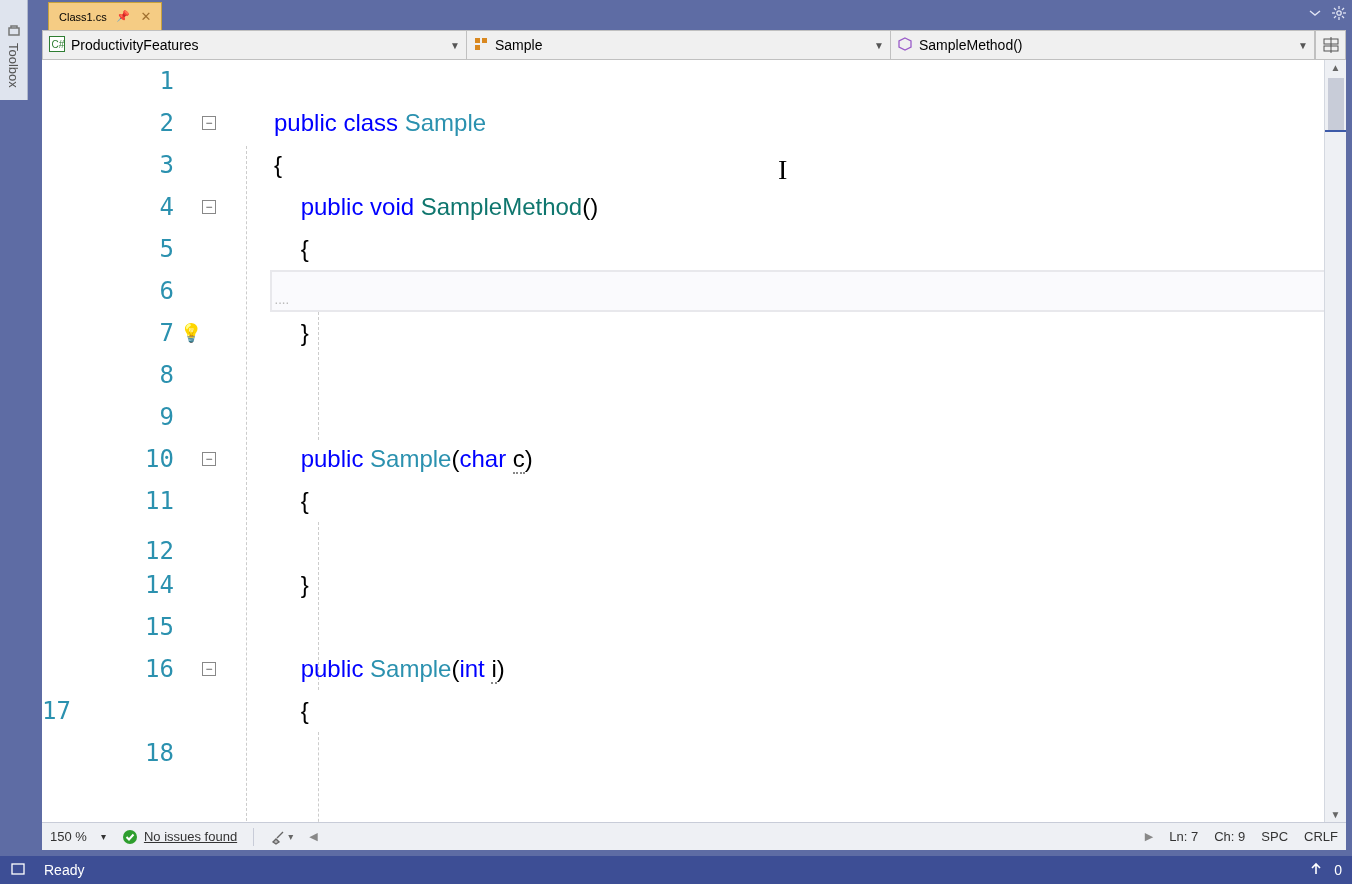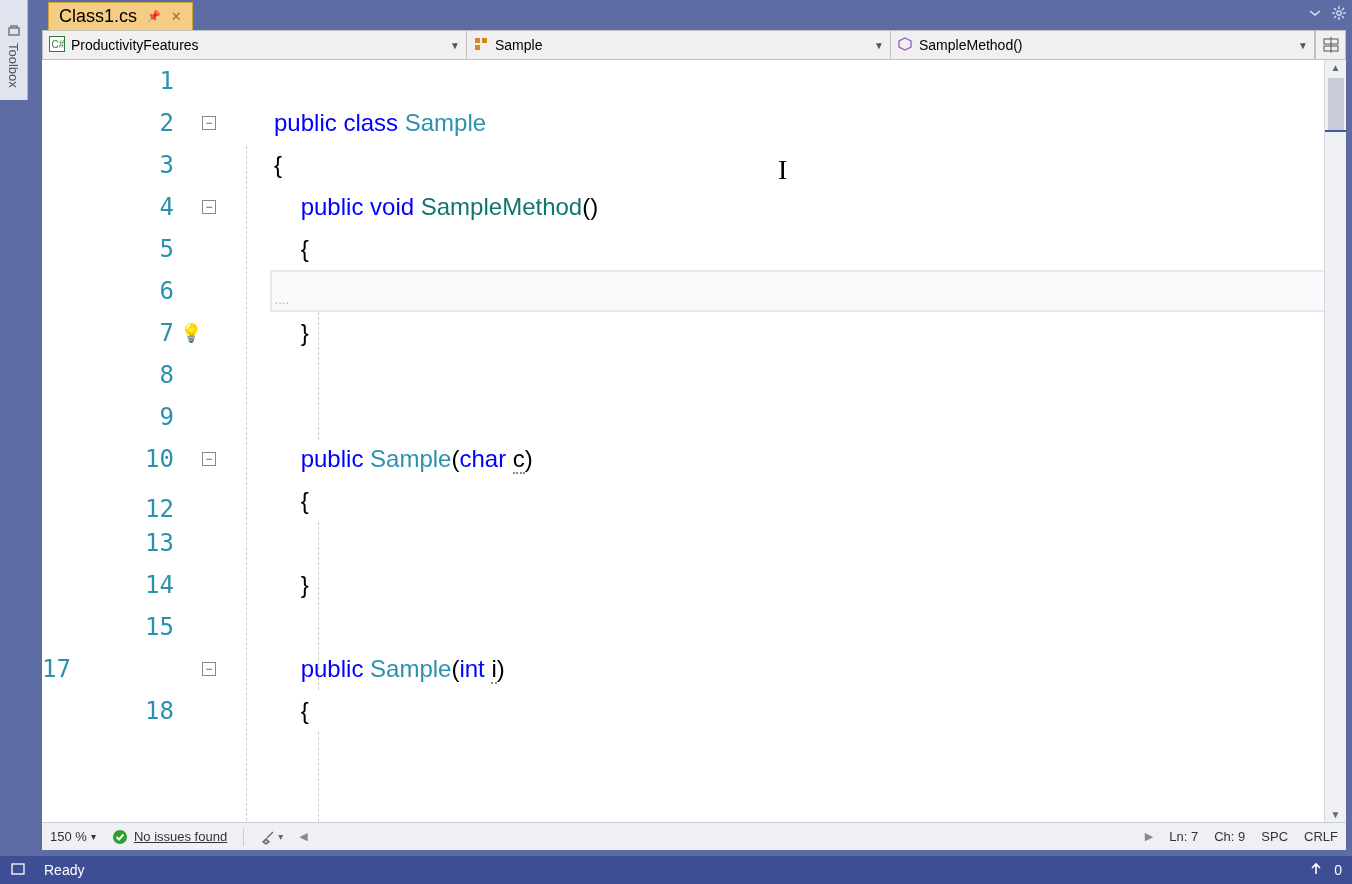--- a/index.html
+++ b/index.html
@@ -2,21 +2,21 @@
 <html><head>
 <meta charset="utf-8">
 <style>
 * { margin:0; padding:0; box-sizing:border-box; font-family:"Segoe UI",Tahoma,Arial,sans-serif; }
 html,body { width:1352px; height:884px; overflow:hidden; background:#5e6ca4; }
 .app { display:flex; flex-direction:column; width:100%; height:100%; }
 
 
 .tabbar { background:#5e6ca4; height:30px; display:flex; align-items:flex-end; padding-left:48px; position:relative; }
 .tab { background:#f5cc84; height:28px; display:flex; align-items:center; gap:10px; padding:0 10px; border:1px solid #c8a23c; border-bottom:none; }
-.tab span { font-size:18px; color:#000; }
+.tab span { font-size:11px; color:#000; }
 .tab .pin { font-size:11px; color:#a0702f; }
 .tab .close { font-size:13px; color:#a0702f; cursor:pointer; }
 .tabbar .topright { position:absolute; right:6px; top:6px; display:flex; gap:10px; color:#e0e4f4; }
 .tabbar .topright svg { cursor:pointer; }
 
 
 .toolbox { position:absolute; left:0; top:0; width:28px; height:100px; background:#dfe4ee; border-right:1px solid #b0b8cc; display:flex; align-items:center; justify-content:center; writing-mode:vertical-rl; font-size:13px; color:#555; padding-top:10px; cursor:pointer; z-index:5;}
 .toolbox svg { margin-bottom:6px; }
 
 
@@ -48,21 +48,21 @@
 .vline { position:absolute; top:0; bottom:0; border-left:1px dashed #cccccc; }
 
 .scroll-v { position:absolute; right:0; top:0; width:22px; height:100%; background:#eef0f4; border-left:1px solid #d4d8e0; }
 .scroll-v .thumb { position:absolute; left:3px; width:16px; background:#c8ccd8; }
 .scroll-v .arrow-t,.scroll-v .arrow-b { position:absolute; left:0; width:100%; text-align:center; font-size:10px; color:#666; }
 .scroll-v .arrow-t { top:2px; } .scroll-v .arrow-b { bottom:2px; }
 
 
 .bottombar { background:#eef0f4; height:28px; border-top:1px solid #c8ccd8; display:flex; align-items:center; font-size:13px; color:#333; padding:0 8px; gap:16px; }
 .bottombar .spacer { flex:1; }
-.zoomsel { display:flex; align-items:center; gap:4px; }
+.zoomsel { display:flex; align-items:center; gap:14px; }
 .zoomsel .arrow { font-size:10px; }
 .brush { display:flex; align-items:center; gap:2px; }
 
 
 .statusbar { background:#3d4e95; height:28px; color:#fff; display:flex; align-items:center; padding:0 10px; font-size:14px; gap:12px; }
 .statusbar .spacer { flex:1; }
 .statusbar .box-icon { margin-right:6px; }
 
 .text-cursor { position:absolute; top:94px; left:558px; font-family:serif; font-size:28px; color:#000; pointer-events:none;}
 </style>
@@ -175,30 +175,33 @@
           <div class="linerow">
             <div class="lineno" style="width:100%;text-align:right;padding-right:46px;">8</div>
           </div>
           <div class="linerow">
             <div class="lineno" style="width:100%;text-align:right;padding-right:46px;">9</div>
           </div>
           <div class="linerow">
             <div class="lineno" style="width:100%;text-align:right;padding-right:46px;">10</div>
           </div>
           <div class="linerow">
+            <div class="lineno" style="width:100%;text-align:right;padding-right:46px;">11</div>
+          </div>
+          <div class="linerow">
             <div class="lineno" style="width:100%;text-align:right;padding-right:46px;margin-top:16px;">12</div>
           </div>
           <div class="linerow">
-            <div class="lineno" style="width:100%;text-align:right;padding-right:46px;">13</div>
-          </div>
-          <div class="linerow">
             <div class="lineno" style="width:100%;text-align:right;padding-right:46px;margin-left:27px;">14</div>
           </div>
           <div class="linerow">
             <div class="lineno" style="width:100%;text-align:right;padding-right:46px;">15</div>
+          </div>
+          <div class="linerow">
+            <div class="lineno" style="width:100%;text-align:right;padding-right:46px;">16</div>
           </div>
           <div class="linerow">
             <div class="lineno" style="width:100%;text-align:left;padding-right:46px;">17</div>
           </div>
           <div class="linerow">
             <div class="lineno" style="width:100%;text-align:right;padding-right:46px;">18</div>
           </div>
         </div>
       <div class="code-col" id="codecol">
         <div class="vline" style="left:26px; top:86px; height:690px;"></div>

